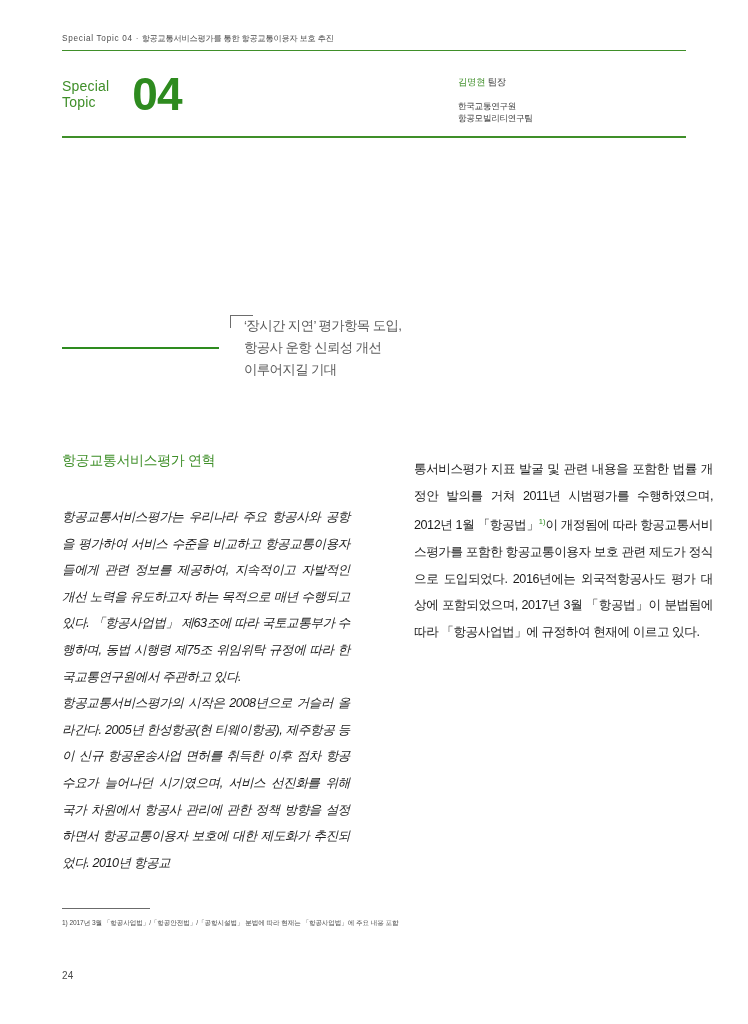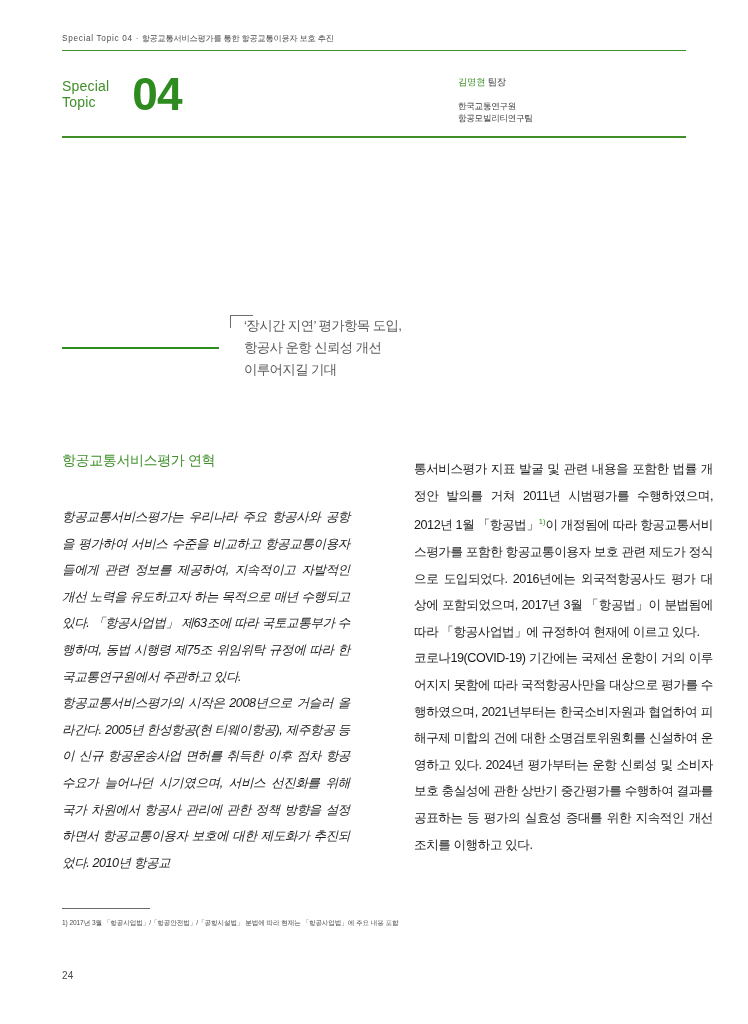--- a/index.html
+++ b/index.html
@@ -258,21 +258,20 @@
 
   <div class="section-heading">항공교통서비스평가 연혁</div>
 
   <div class="col col-left">
     <p>항공교통서비스평가는 우리나라 주요 항공사와 공항을 평가하여 서비스 수준을 비교하고 항공교통이용자들에게 관련 정보를 제공하여, 지속적이고 자발적인 개선 노력을 유도하고자 하는 목적으로 매년 수행되고 있다. 「항공사업법」 제63조에 따라 국토교통부가 수행하며, 동법 시행령 제75조 위임위탁 규정에 따라 한국교통연구원에서 주관하고 있다.</p>
     <p>항공교통서비스평가의 시작은 2008년으로 거슬러 올라간다. 2005년 한성항공(현 티웨이항공), 제주항공 등이 신규 항공운송사업 면허를 취득한 이후 점차 항공 수요가 늘어나던 시기였으며, 서비스 선진화를 위해 국가 차원에서 항공사 관리에 관한 정책 방향을 설정하면서 항공교통이용자 보호에 대한 제도화가 추진되었다. 2010년 항공교</p>
   </div>
 
   <div class="col col-right">
     <p><span>통서비스평가 지표 발굴 및 관련 내용을 포함한 법률 개정안 발의를 거쳐 2011년 시범평가를 수행하였으며, 2012년 1월 「항공법」</span><span class="fnref">1)</span><span>이 개정됨에 따라 항공교통서비스평가를 포함한 항공교통이용자 보호 관련 제도가 정식으로 도입되었다. 2016년에는 외국적항공사도 평가 대상에 포함되었으며, 2017년 3월 「항공법」이 분법됨에 따라 「항공사업법」에 규정하여 현재에 이르고 있다.</span></p>
-    <p>코로나19(COVID-19) 기간에는 국제선 운항이 거의 이루어지지 못함에 따라 국적항공사만을 대상으로 평가를 수행하였으며, 2021년부터는 한국소비자원과 협업하여 피해구제 미합의 건에 대한 소명검토위원회를 신설하여 운영하고 있다. 2024년 평가부터는 운항 신뢰성 및 소비자 보호 충실성에 관한 상반기 중간평가를 수행하여 결과를 공표하는 등 평가의 실효성 증대를 위한 지속적인 개선 조치를 이행하고 있다.</p>
   </div>
 
   <div class="footnote-rule"></div>
   <div class="footnote">1) 2017년 3월 「항공사업법」/「항공안전법」/「공항시설법」 분법에 따라 현재는 「항공사업법」에 주요 내용 포함</div>
 
   <div class="page-number">24</div>
 
 </div>
 
 </body></html>

